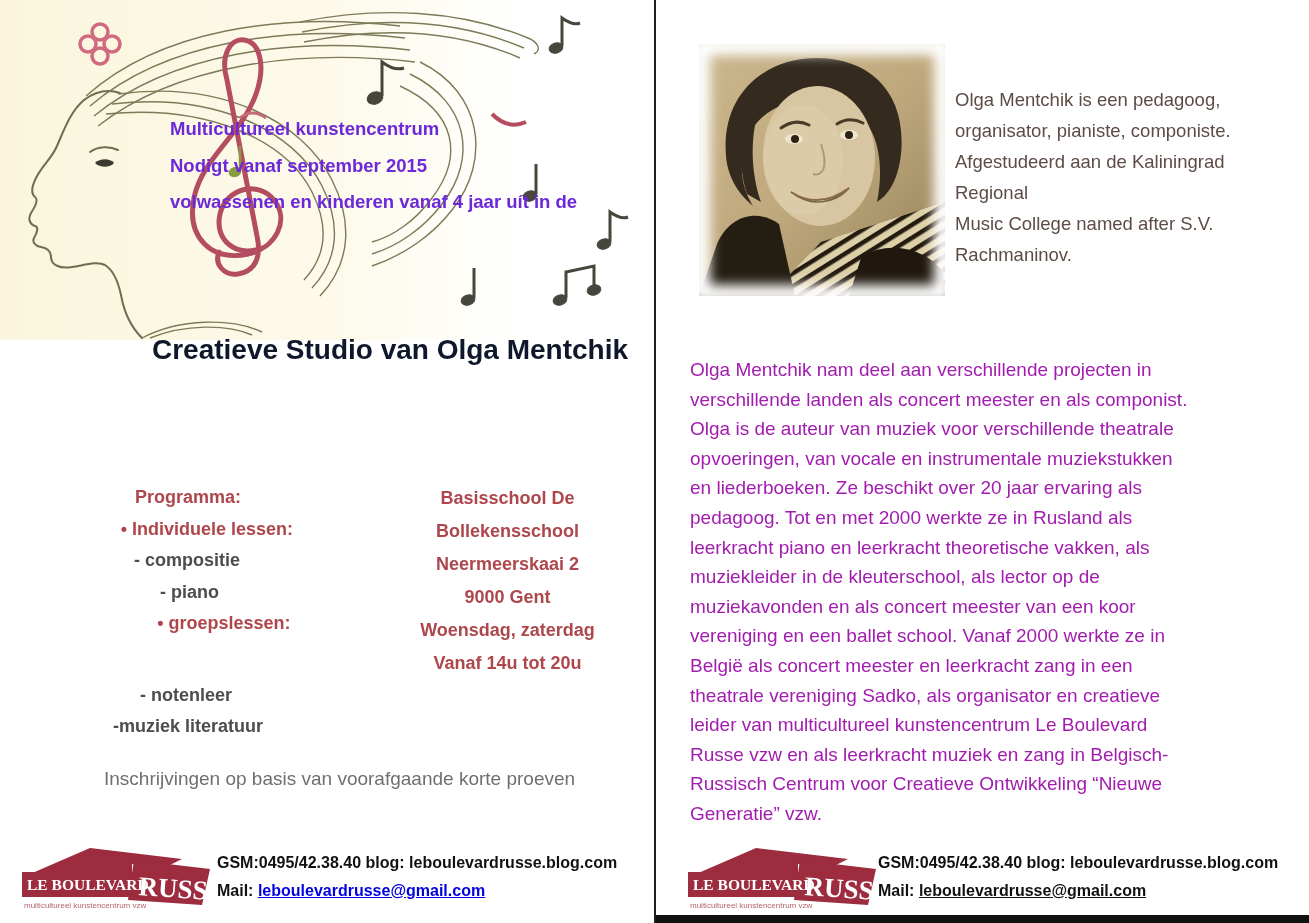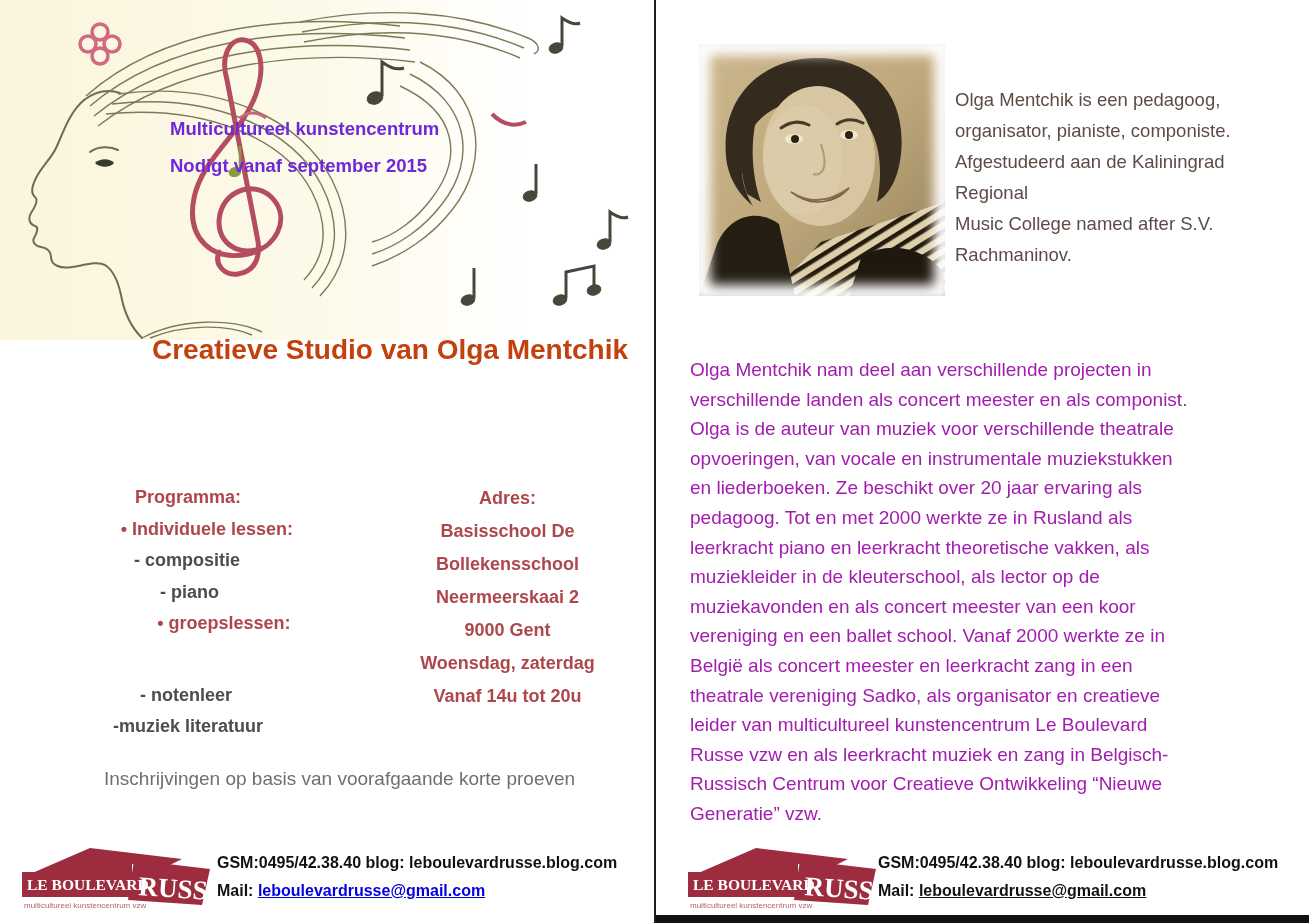--- a/index.html
+++ b/index.html
@@ -8,21 +8,21 @@
 
   
   .divider{position:absolute;left:654px;top:0;width:2px;height:923px;background:#1e1e1e;}
   .bottom-bar{position:absolute;left:656px;top:915px;width:653px;height:8px;background:#111111;}
 
   
   .artwork{position:absolute;left:0;top:0;width:655px;height:340px;}
   .intro{position:absolute;left:170px;top:111px;width:470px;text-align:left;
          color:#6d28d9;font-weight:bold;font-size:18.5px;line-height:36.5px;}
   .title{position:absolute;left:140px;top:334px;width:500px;margin:0;text-align:center;
-         color:#c2410c;font-weight:bold;font-size:28px;}
+         color:#0f172a;font-weight:bold;font-size:28px;}
   .programma{position:absolute;left:110px;top:482px;font-size:18px;font-weight:bold;line-height:31.5px;color:#4d4d4d;}
   .prog-heading{color:#ae474c;padding-left:25px;}
   .prog-row{white-space:nowrap;}
   .prog-row.red{color:#ae474c;text-align:center;}
   .prog-row .dot{display:inline-block;width:16px;color:#ae474c;}
   .r0{padding-left:6px;} .r1{padding-left:50px;} .r2{padding-left:24px;}
   .r3{padding-left:40px;} .r4{padding-left:30px;margin-top:40px;} .r5{padding-left:3px;}
   .adres{position:absolute;left:375px;top:482px;width:265px;text-align:center;
          color:#ae474c;font-size:18px;font-weight:bold;line-height:33px;}
   .note{position:absolute;left:104px;top:768px;font-size:19px;color:#6f6f6f;}
@@ -114,36 +114,36 @@
             <circle cx="100" cy="56" r="8"></circle>
         </g>
         <path d="M240,118 q12,-10 26,0" stroke="#c46a7a" stroke-width="3" fill="none"></path>
         <path d="M492,114 q16,16 34,8" stroke="#b34d5f" stroke-width="4" fill="none"></path>
       </svg>
     </div>
 
     <div class="intro">
       <div>Multicultureel kunstencentrum</div>
       <div>Nodigt vanaf september 2015</div>
+      <div>volwassenen en kinderen vanaf 4 jaar uít in de</div>
     </div>
 
     <h1 class="title">Creatieve Studio van Olga Mentchik</h1>
 
     <div class="programma">
       <div class="prog-heading">Programma:</div>
       <div class="prog-row red r0"><span class="dot">•</span><span>Individuele lessen:</span></div>
       <div class="prog-row r2">- compositie</div>
       <div class="prog-row r1">- piano</div>
       <div class="prog-row red r3"><span class="dot">•</span><span>groepslessen:</span></div>
       <div class="prog-row r4">- notenleer</div>
       <div class="prog-row r5">-muziek literatuur</div>
     </div>
 
     <div class="adres">
-      <div>Adres:</div>
       <div>Basisschool De Bollekensschool</div>
       <div>Neermeerskaai 2</div>
       <div>9000 Gent</div>
       <div>Woensdag, zaterdag</div>
       <div>Vanaf 14u tot 20u</div>
     </div>
 
     <div class="note">Inschrijvingen op basis van voorafgaande korte  proeven</div>
 
     <div class="footer-logo fl-left">

